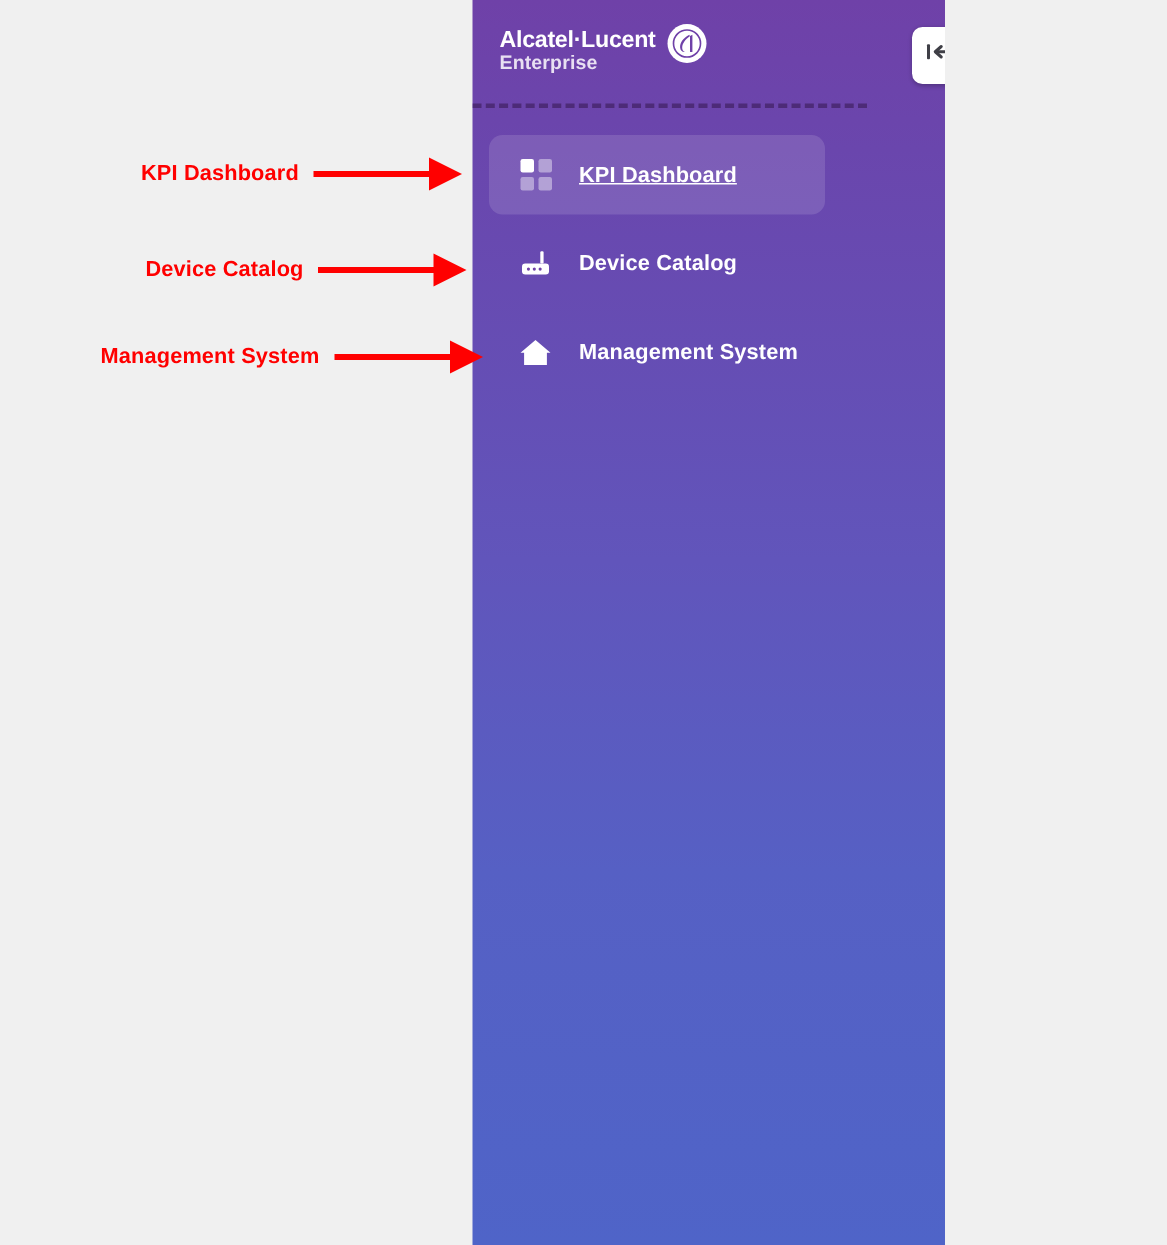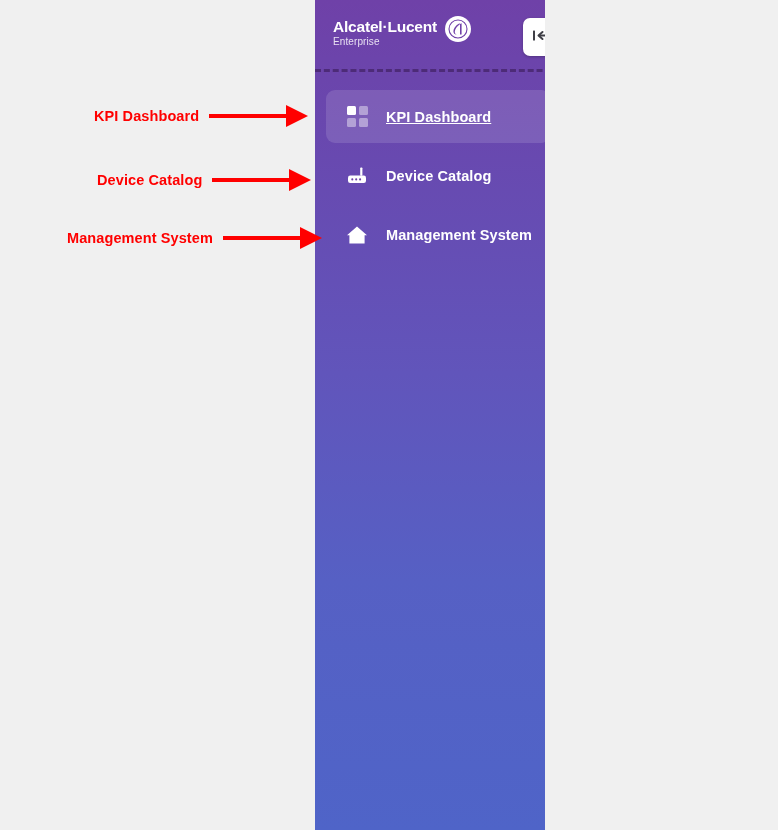--- a/index.html
+++ b/index.html
@@ -13,21 +13,21 @@
     font-family: "Liberation Sans", sans-serif;
     overflow: hidden;
     position: relative;
   }
 
   
   #sidebar {
     position: absolute;
     left: 315px;
     top: 0;
-    width: 230px;
+    width: 315px;
     height: 830px;
     background: linear-gradient(180deg, #6f41a8 0%, #6a46ad 12%, #6155bb 45%, #5660c4 70%, #4f64c8 100%);
     overflow: hidden;
   }
 
   
   #logo-block {
     position: absolute;
     left: 0;
     top: 0;
@@ -50,22 +50,22 @@
   #logo-name {
     color: #ffffff;
     font-size: 15.5px;
     font-weight: bold;
     letter-spacing: -0.2px;
     line-height: 17px;
     white-space: nowrap;
   }
   #logo-sub {
     color: #e8e0f2;
-    font-size: 10px;
-    font-weight: normal;
+    font-size: 13px;
+    font-weight: bold;
     line-height: 12px;
     letter-spacing: 0.1px;
     margin-top: 1px;
   }
   #logo-mark {
     width: 26px;
     height: 26px;
     border-radius: 50%;
     background: #ffffff;
     margin-left: 8px;

